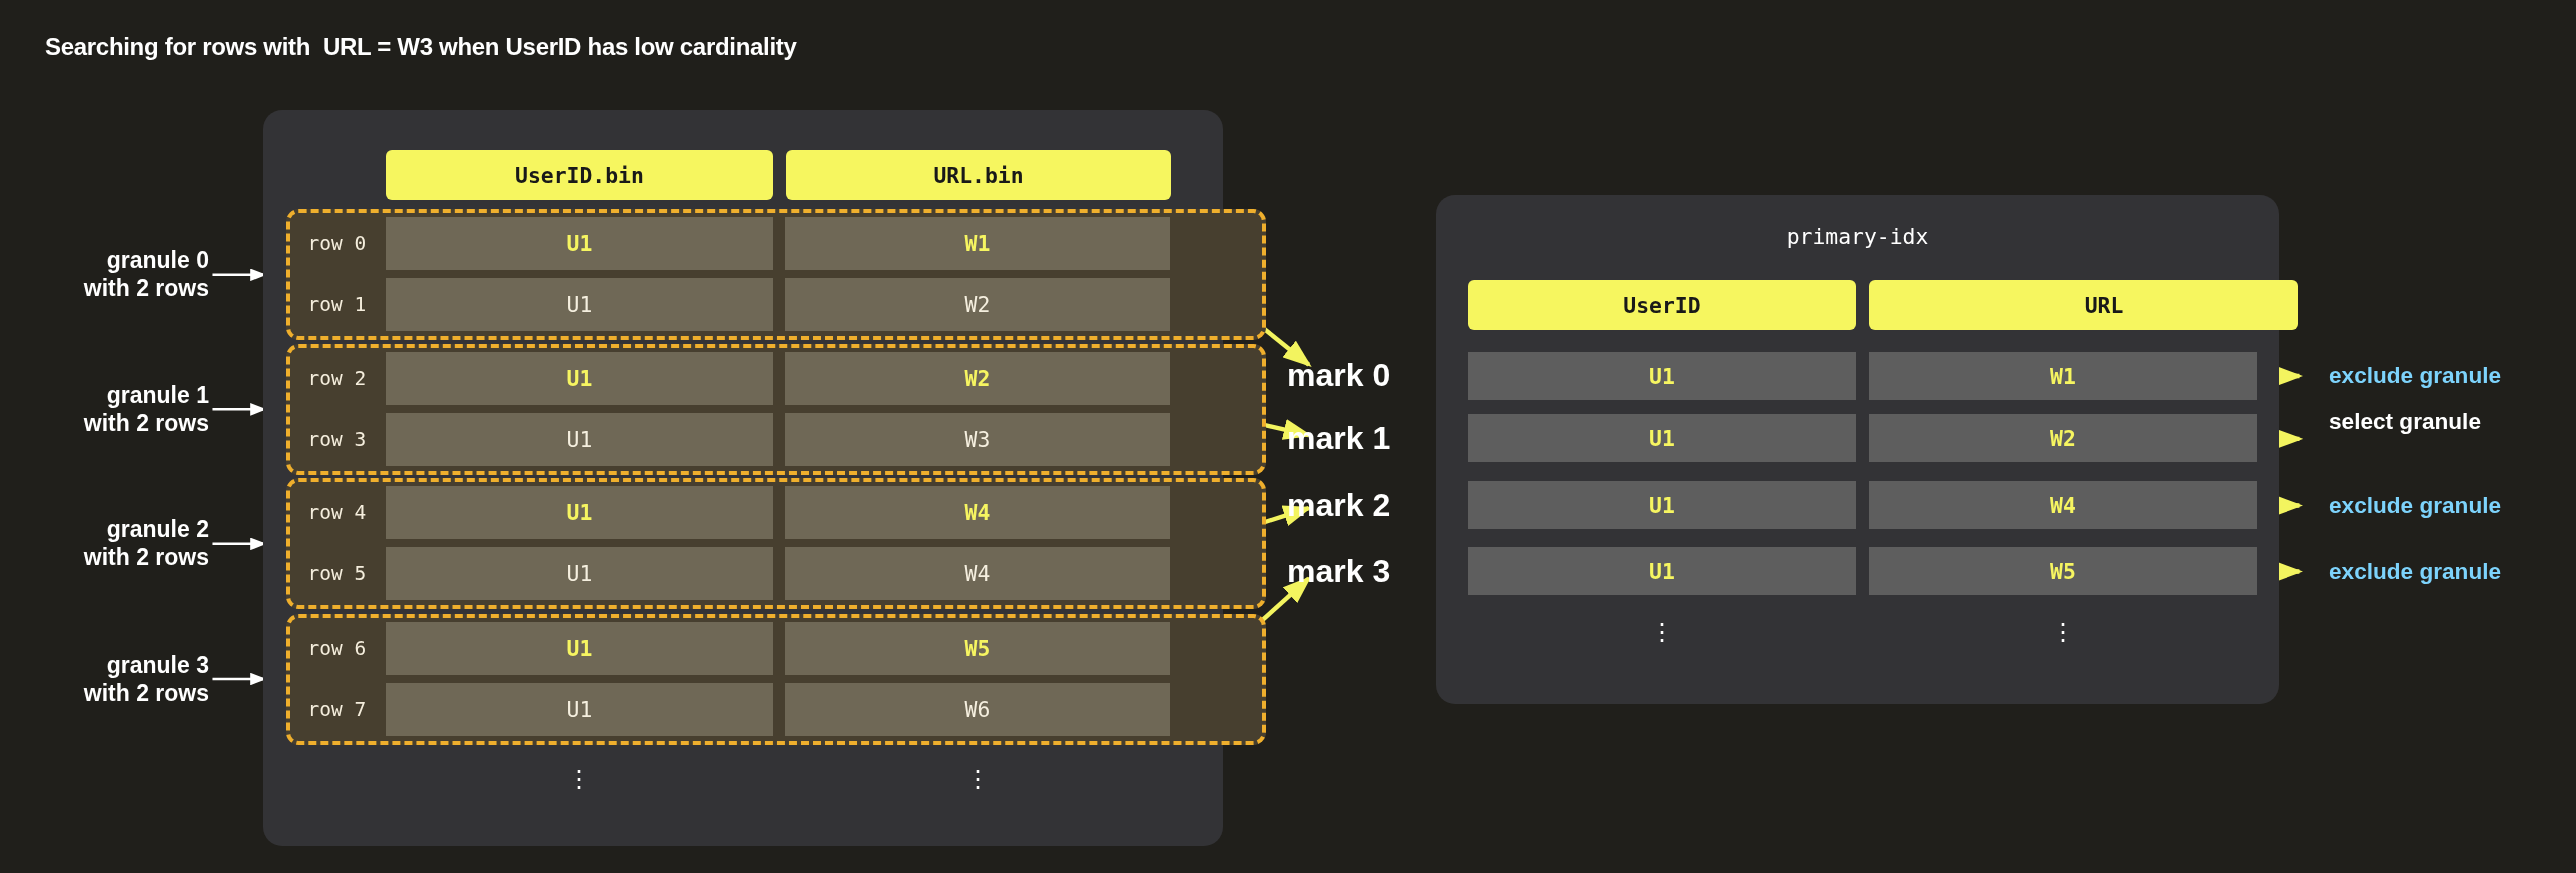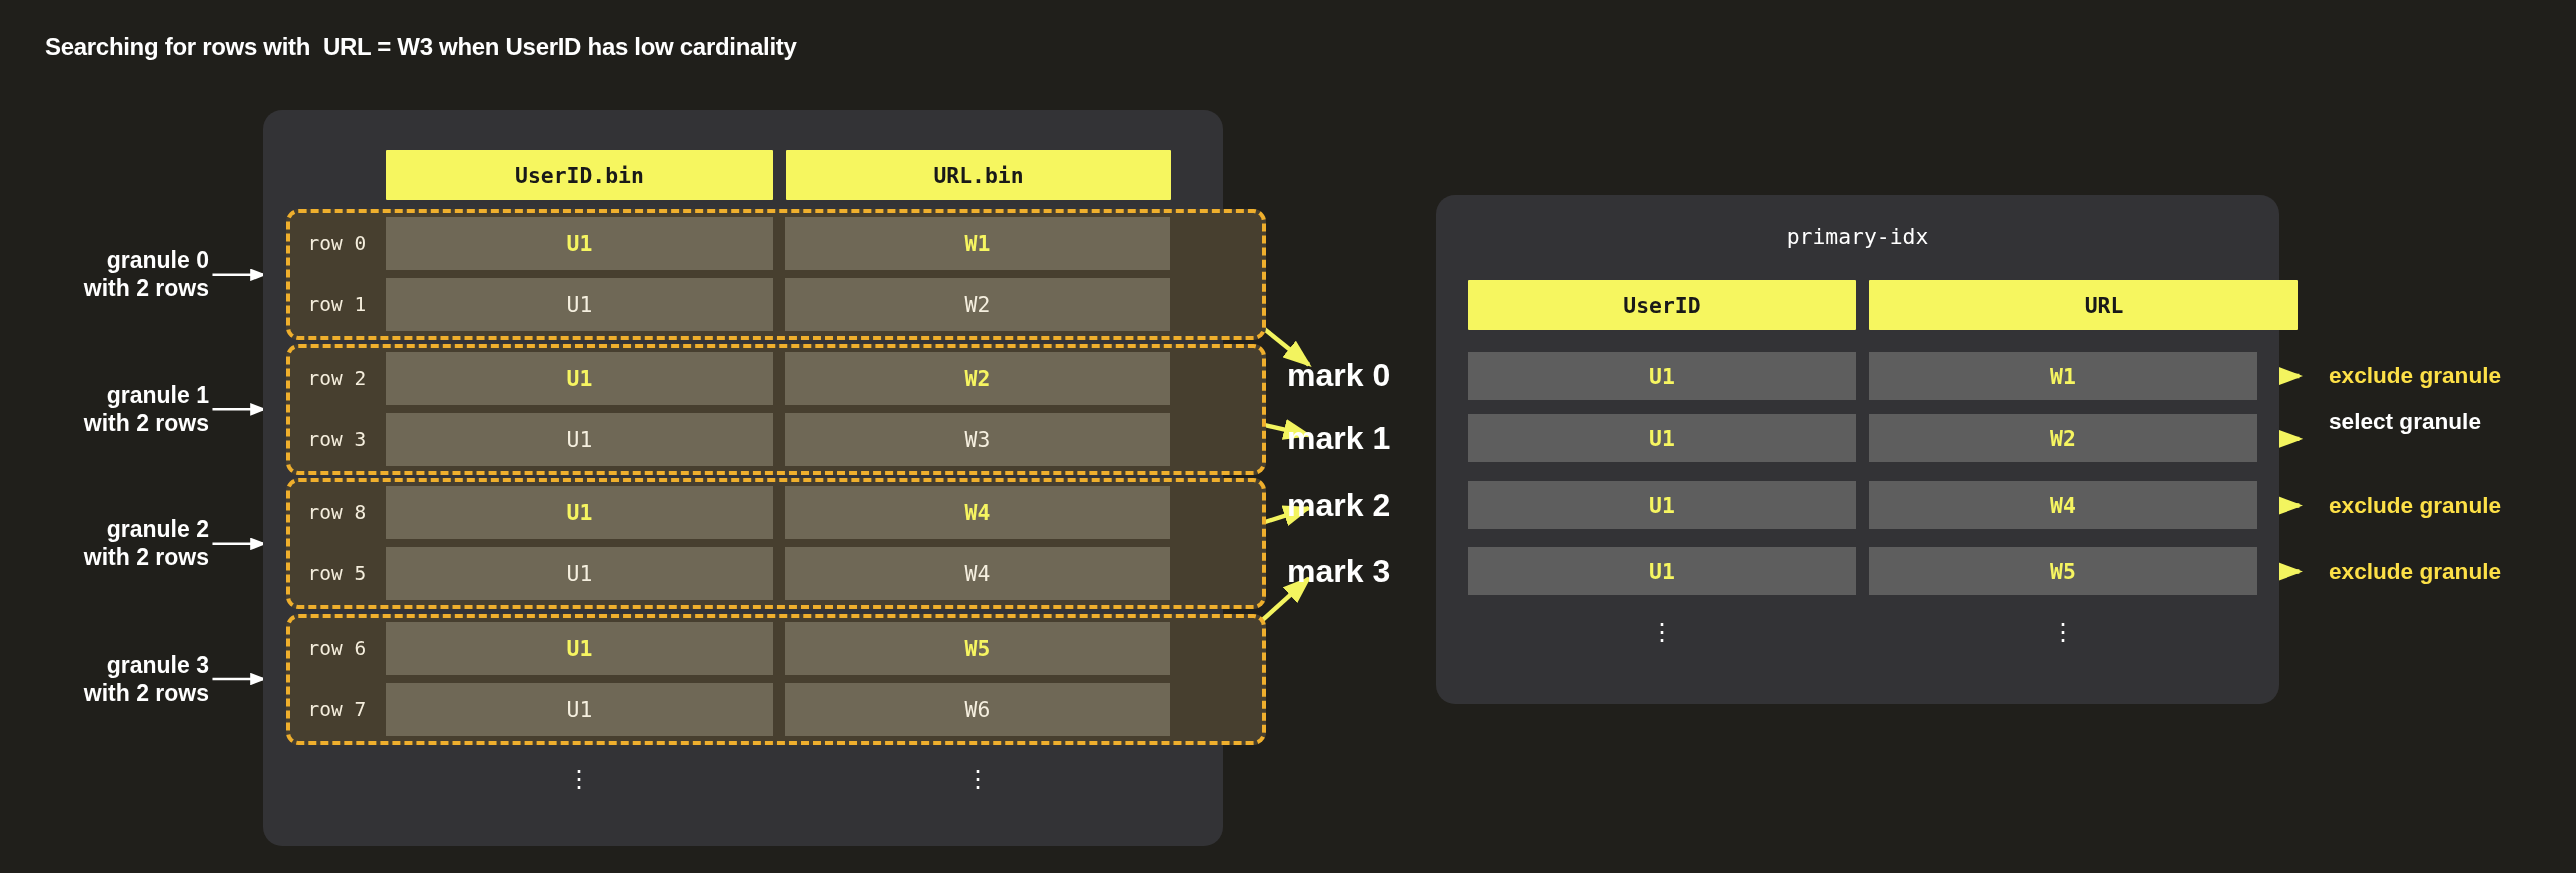--- a/index.html
+++ b/index.html
@@ -14,21 +14,21 @@
     position:absolute; left:45px; top:33px;
     font-size:24px; font-weight:bold; color:#ffffff;
     white-space:pre; letter-spacing:-0.3px;
   }
 
   .panel { position:absolute; background:#333336; border-radius:19px; }
   .panel.left  { left:263px; top:110px; width:960px; height:736px; }
   .panel.right { left:1436px; top:195px; width:843px; height:509px; }
 
   .colhead {
-    position:absolute; height:50px; background:#f6f65f; border-radius:1px;
+    position:absolute; height:50px; background:#f6f65f; border-radius:6px;
     display:flex; align-items:center; justify-content:center;
     font-family:"DejaVu Sans Mono", monospace; font-weight:bold;
     font-size:21.4px; color:#191919;
   }
   .lp-h1 { left:123px; top:40px; width:387px; }
   .lp-h2 { left:523px; top:40px; width:385px; }
   .rp-h1 { left:32px;  top:85px; width:388px; }
   .rp-h2 { left:433px; top:85px; width:388px;padding-left:41px; }
 
   .granule {
@@ -71,21 +71,21 @@
     color:#ffffff; font-weight:bold; font-size:23px; line-height:28px;
   }
 
   .mark {
     position:absolute; left:1287px; height:29px; line-height:29px;
     color:#ffffff; font-weight:bold; font-size:32px;
   }
 
   .action {
     position:absolute; left:2329px; height:28px; line-height:28px;
-    font-weight:bold; font-size:22.6px; color:#fde047;
+    font-weight:bold; font-size:22.6px; color:#7dd3fc;
   }
   .action.selected { color:#ffffff; }
 
   svg.arrows { position:absolute; left:0; top:0; }
 </style>
 </head>
 <body>
 
 <div class="stage">
 
@@ -159,21 +159,21 @@
       </div>
       <div class="grow" style="top:65px">
         <div class="rlabel">row 3</div>
         <div class="cell c1">U1</div>
         <div class="cell c2">W3</div>
       </div>
     </div>
 
     <div class="granule" style="top:368px">
       <div class="grow" style="top:3.8px">
-        <div class="rlabel">row 8</div>
+        <div class="rlabel">row 4</div>
         <div class="cell c1 hl">U1</div>
         <div class="cell c2 hl">W4</div>
       </div>
       <div class="grow" style="top:65px">
         <div class="rlabel">row 5</div>
         <div class="cell c1">U1</div>
         <div class="cell c2">W4</div>
       </div>
     </div>
 

